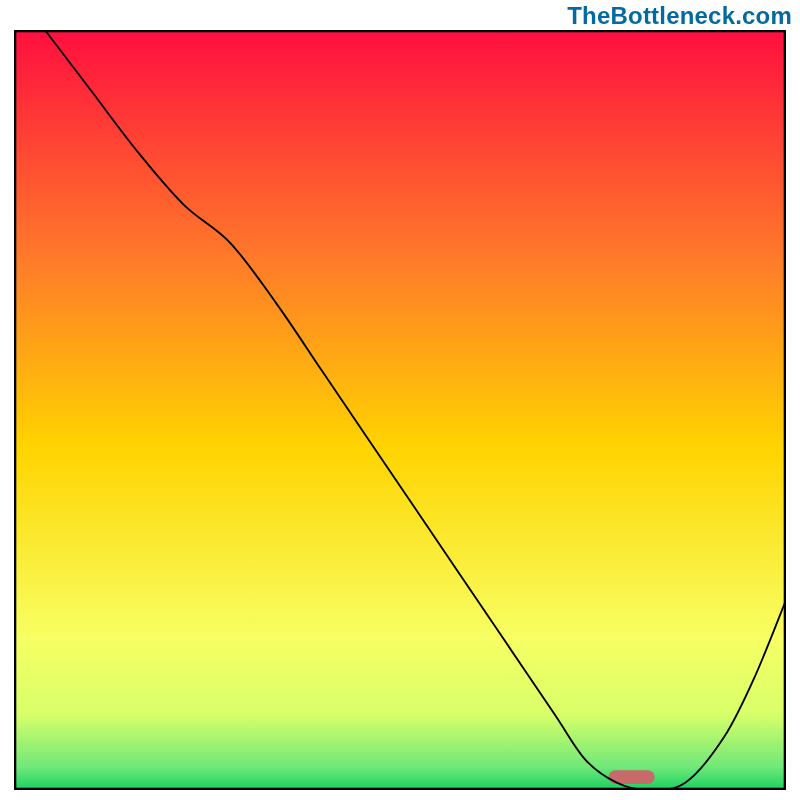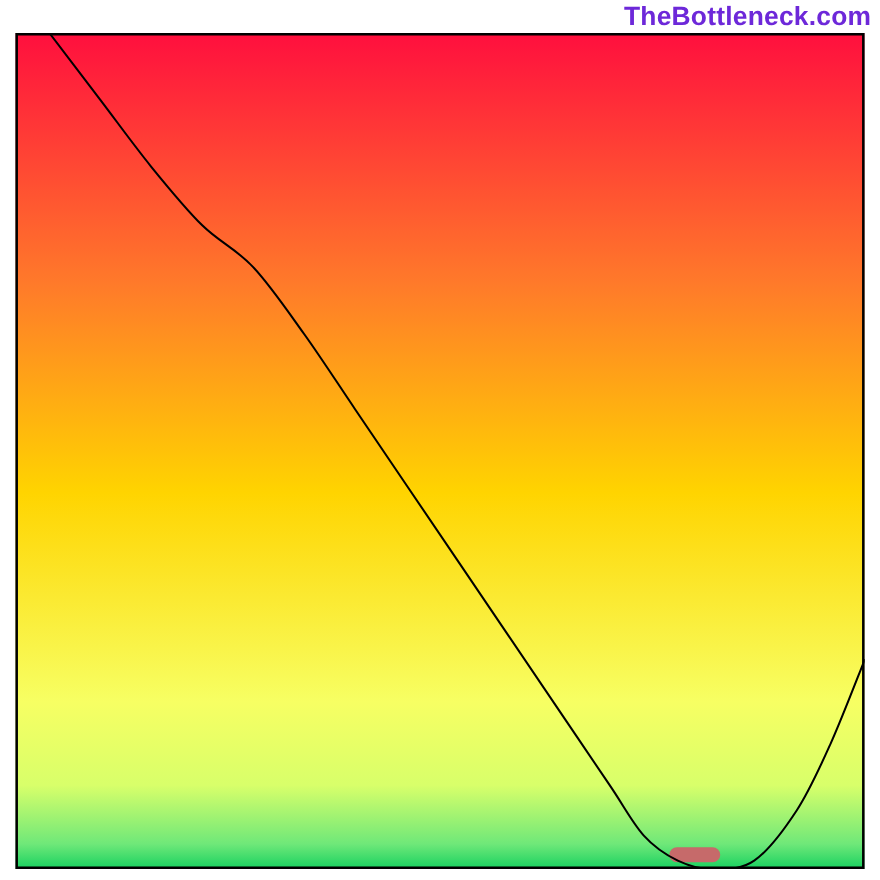--- a/index.html
+++ b/index.html
@@ -9,21 +9,21 @@
     width: 800px;
     height: 800px;
   }
   .watermark {
     position: absolute;
     top: 2px;
     right: 8px;
     font-family: Arial, Helvetica, sans-serif;
     font-size: 24px;
     font-weight: 600;
-    color: #6d28d9;
+    color: #0369a1;
     letter-spacing: 0.2px;
     user-select: none;
   }
   .plot-wrap {
     position: absolute;
     left: 14px;
     top: 30px;
     width: 772px;
     height: 760px;
   }

